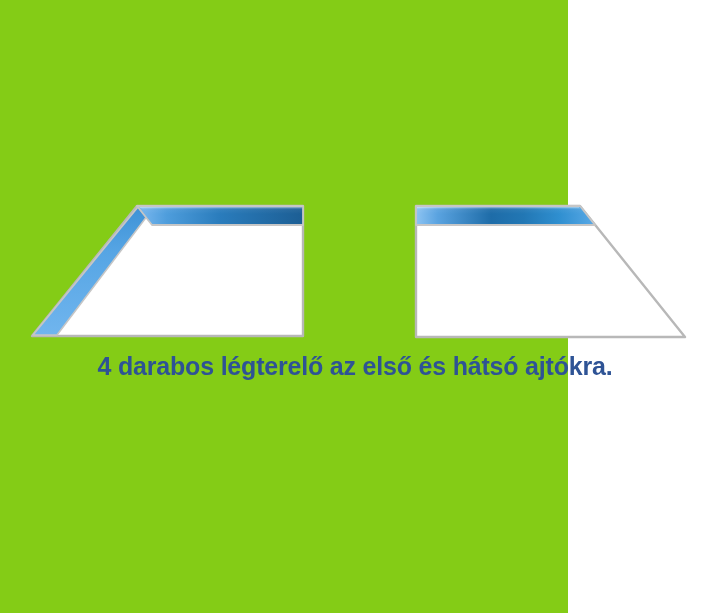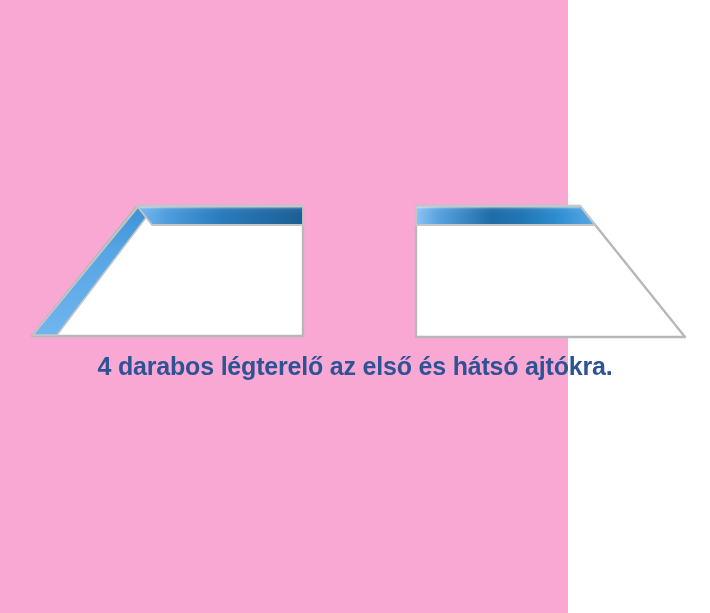--- a/index.html
+++ b/index.html
@@ -11,21 +11,21 @@
   body {
     width: 710px;
     height: 613px;
     font-family: "Liberation Sans", sans-serif;
     overflow: hidden;
   }
   #root {
     position: relative;
     width: 568px;
     height: 613px;
-    background: #f9a8d4;
+    background: #84cc16;
   }
   #illustration {
     position: absolute;
     left: 0;
     top: 0;
     width: 710px;
     height: 350px;
   }
   #caption {
     position: absolute;

